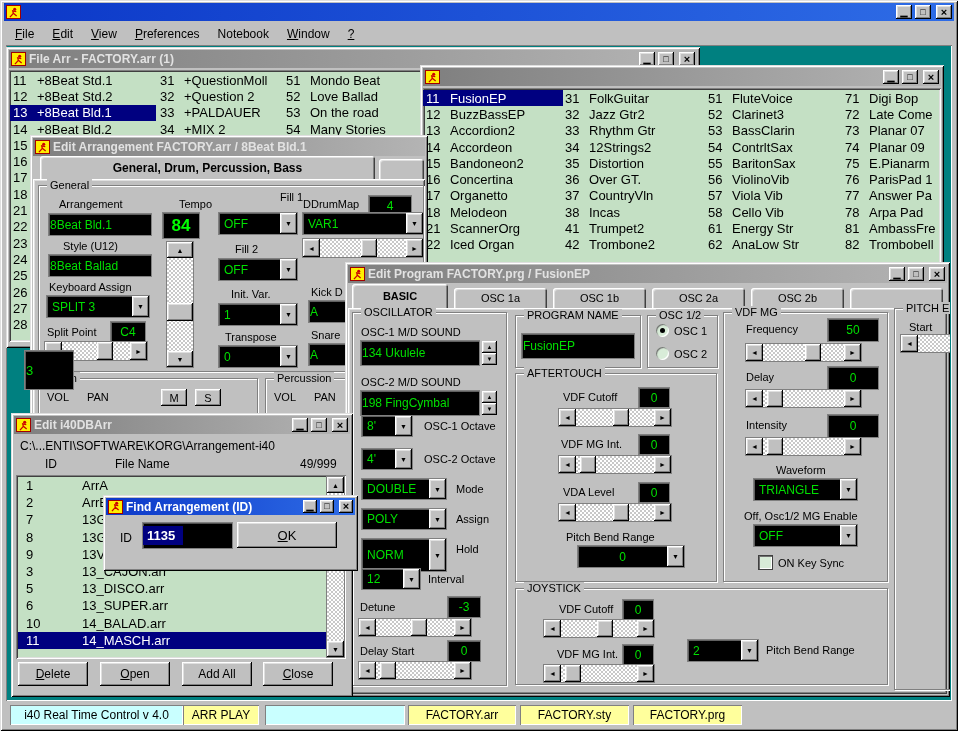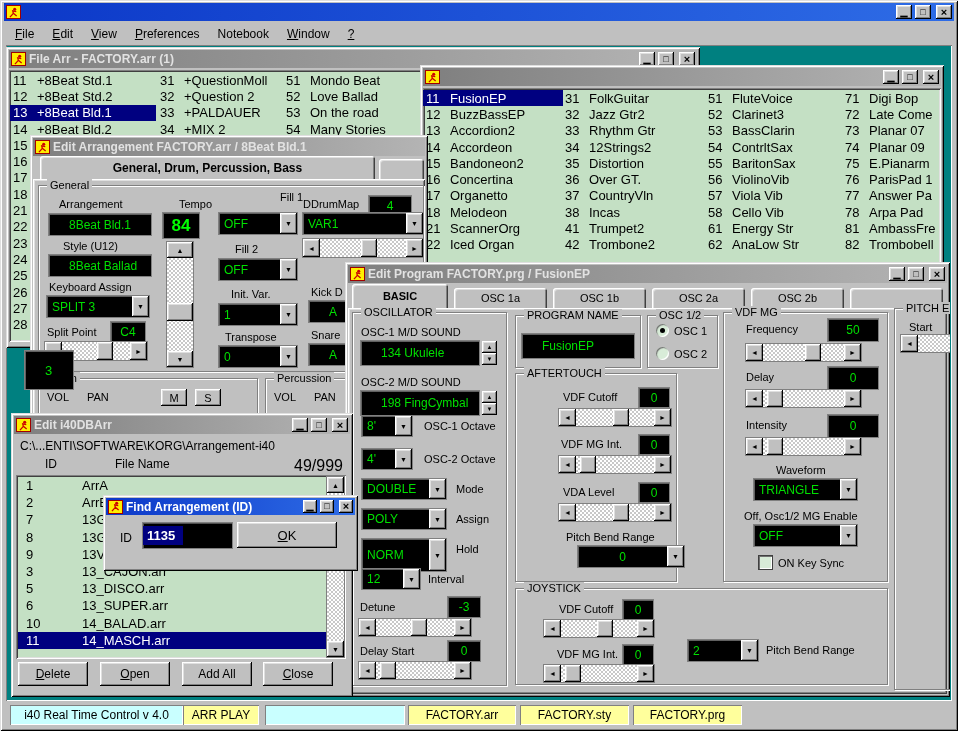--- a/index.html
+++ b/index.html
@@ -40,21 +40,21 @@
 .lrow{height:16.3px;display:flex;align-items:center;font-size:13px;white-space:nowrap;padding-left:3px;overflow:hidden;}
 .lrow .n{width:24px;flex:none;}
 .lrow.selected{background:#000080;color:#fff;}
 .dbrow{height:17.2px;display:flex;align-items:center;font-size:13px;white-space:nowrap;}
 .dbrow .di{width:64px;flex:none;padding-left:8px;}
 .dbrow.selected{background:#000080;color:#fff;}
 
 .grp{position:absolute;border:1px solid #808080;box-shadow:inset 1px 1px 0 #fff,1px 1px 0 #fff;}
 .gl{position:absolute;top:-7px;left:8px;background:#c0c0c0;padding:0 3px;font-size:11px;white-space:nowrap;}
 .lbl{position:absolute;font-size:11px;white-space:nowrap;}
-.led{position:absolute;background:#000;color:#00e000;font-size:12px;display:flex;align-items:center;padding-left:20px;white-space:nowrap;
+.led{position:absolute;background:#000;color:#00e000;font-size:12px;display:flex;align-items:center;padding-left:1px;white-space:nowrap;
  box-shadow:inset 1px 1px 0 #606060,0 0 0 1px #808080;}
 .led.ctr{justify-content:center;padding-left:0;}
 .combo{position:absolute;display:flex;background:#000;box-shadow:0 0 0 1px #808080,inset 1px 1px 0 #606060;}
 .combo .cv{flex:1;color:#00e000;font-size:12px;display:flex;align-items:center;padding-left:5px;overflow:hidden;white-space:nowrap;}
 .combo .ca{width:17px;flex:none;font-size:7px;}
 .hs{position:absolute;display:flex;box-shadow:0 0 0 1px #808080;}
 .hs .ar{width:17px;flex:none;font-size:7px;}
 .vs{position:absolute;display:flex;flex-direction:column;box-shadow:0 0 0 1px #808080;}
 .vs .ar{height:16px;flex:none;font-size:7px;}
 .tr{flex:1;position:relative;background-color:#fff;background-image:conic-gradient(#c8c8c8 25%,#fff 0 50%,#c8c8c8 0 75%,#fff 0);background-size:4px 4px;}
@@ -616,21 +616,21 @@
         <div class="grp" style="left:299px;top:7px;width:71px;height:53px;">
           <span class="gl">OSC 1/2</span>
           <span class="radio" style="left:8px;top:8px;">
               <span class="dot"></span>
             </span>
           <div class="lbl" style="left:26px;top:9px;">OSC 1</div>
           <span class="radio" style="left:8px;top:31px;"></span>
           <div class="lbl" style="left:26px;top:32px;">OSC 2</div>
         </div>
 
-        <div class="grp" style="left:167px;top:65px;width:162px;height:209px;">
+        <div class="grp" style="left:167px;top:65px;width:202px;height:209px;">
           <span class="gl">AFTERTOUCH</span>
           <div class="lbl" style="left:47px;top:17px;">VDF Cutoff</div>
           <div class="led ctr" style="left:123px;top:14px;width:30px;height:19px;">0</div>
           <div class="hs" style="left:43px;top:35px;width:112px;height:17px;">
               <span class="ar btn98">◄</span>
               <span class="tr">
                 <span class="th btn98" style="left:48%;"></span>
               </span>
               <span class="ar btn98">►</span>
             </div>
@@ -804,21 +804,21 @@
           </span>
         <span class="cap">Edit i40DBArr</span>
         <span class="sp1"></span>
         <span class="wbtn btn98">▁</span>
         <span class="wbtn btn98">□</span>
         <span class="wbtn btn98" style="margin-left:2px;font-size:11px;">×</span>
       </div>
       <div class="lbl" style="left:9px;top:26px;font-size:12px;">C:\...ENTI\SOFTWARE\KORG\Arrangement-i40</div>
       <div class="lbl" style="left:34px;top:44px;font-size:12px;">ID</div>
       <div class="lbl" style="left:104px;top:44px;font-size:12px;">File Name</div>
-      <div class="lbl" style="left:283px;top:44px;font-size:16px;text-align:center;">49/999</div>
+      <div class="lbl" style="left:289px;top:44px;font-size:12px;text-align:center;">49/999</div>
       <div class="list" style="left:5px;top:62px;width:330px;height:184px;">
         <div class="lcol" style="left:2px;top:2px;width:308px;">
 
         <div class="dbrow">
               <span class="di">1</span>
               <span>ArrA</span>
             </div>
             <div class="dbrow">
               <span class="di">2</span>
               <span>ArrB</span>

